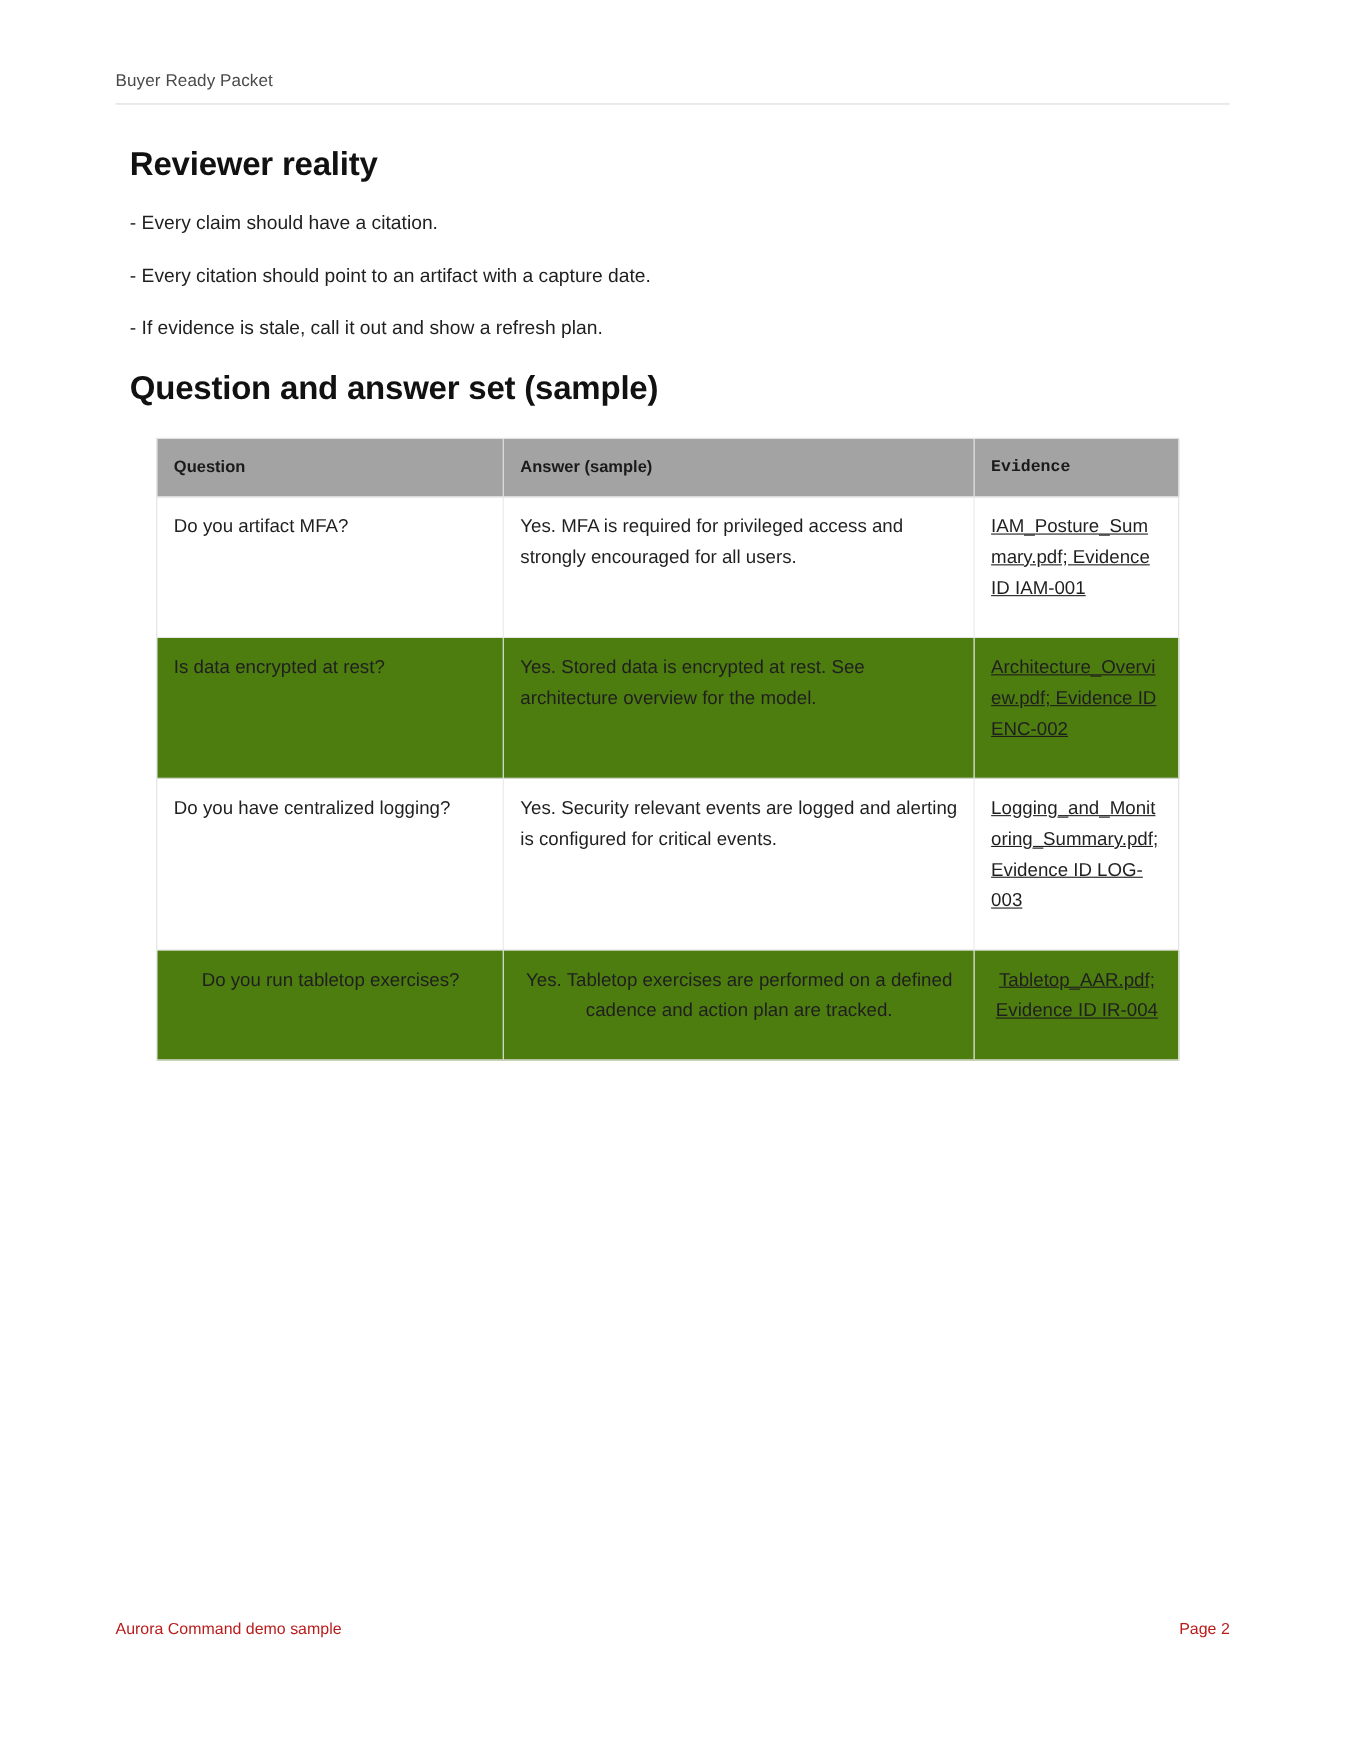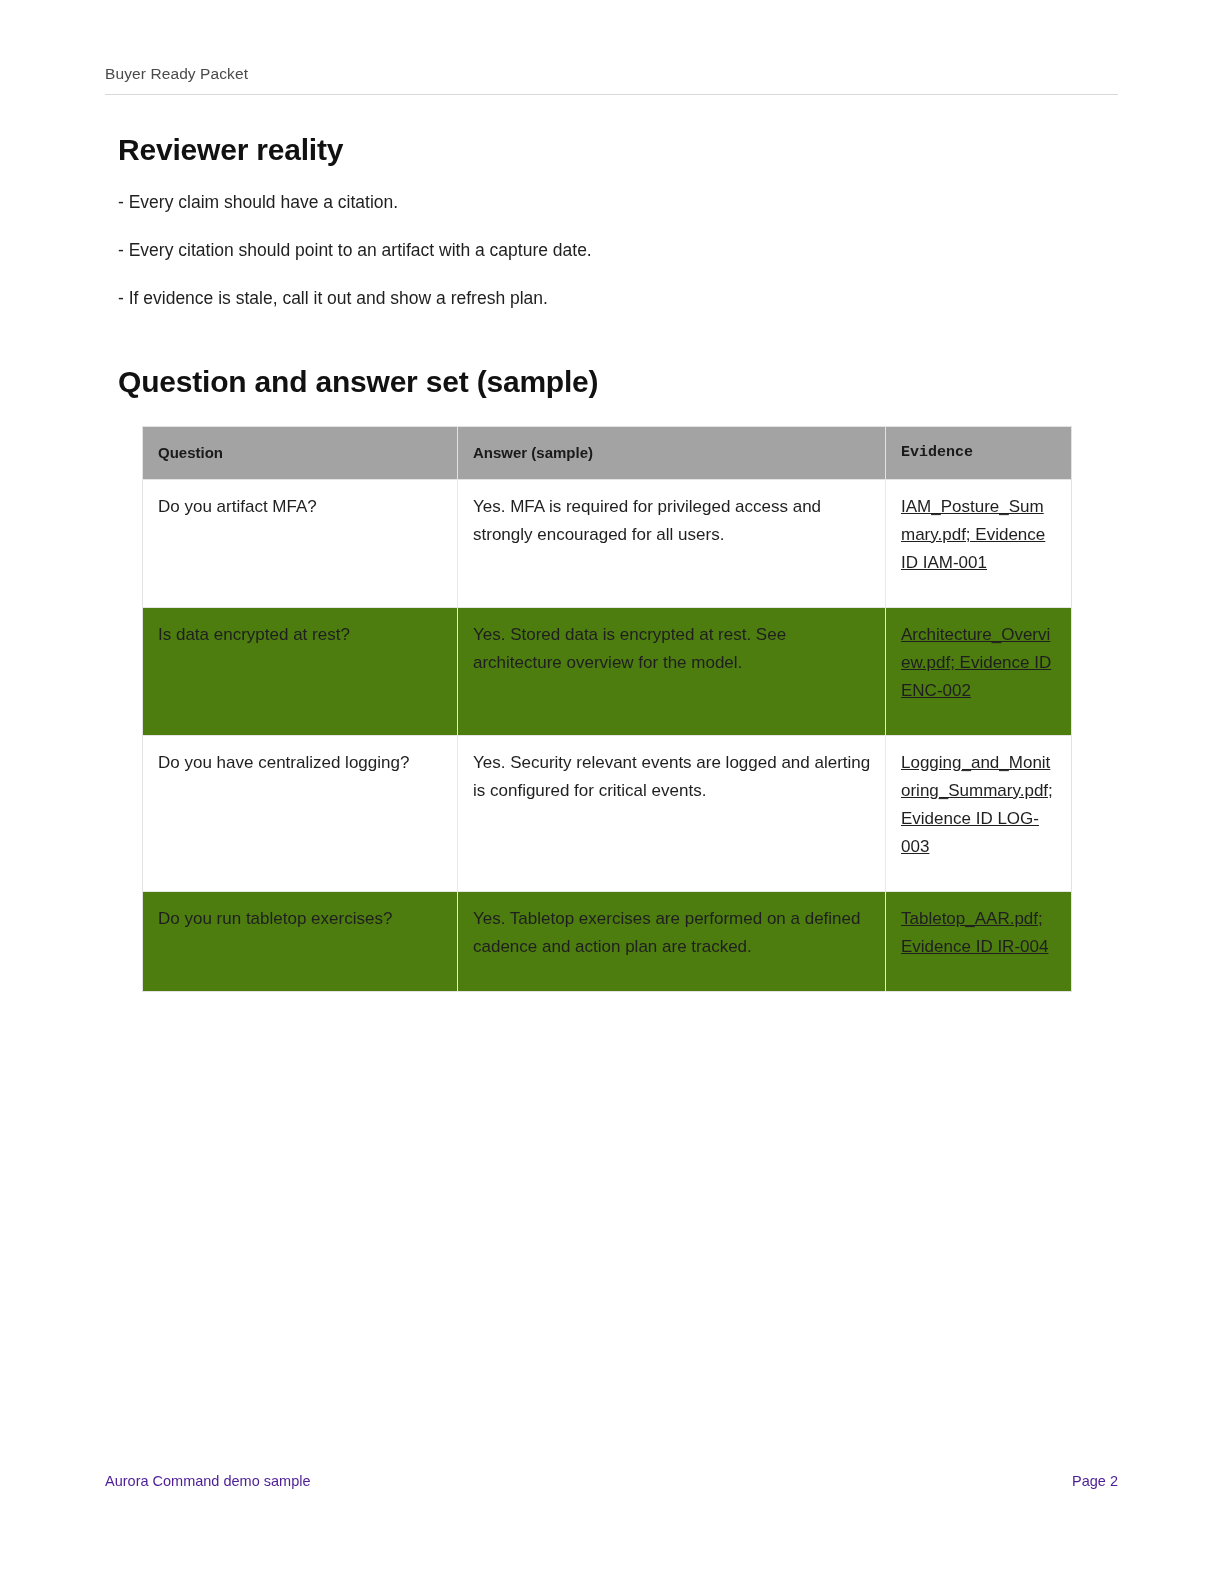--- a/index.html
+++ b/index.html
@@ -51,21 +51,21 @@
   h1.section-title {
     margin: 0 0 22px 0;
     font-size: 30px;
     line-height: 36px;
     font-weight: bold;
     color: #111111;
     letter-spacing: -0.2px;
   }
 
   h1.section-title.second {
-    margin-top: 54px;
+    margin-top: 26px;
     margin-bottom: 26px;
   }
 
   p.para {
     margin: 0 0 24px 0;
     font-size: 17.5px;
     line-height: 24px;
     color: #1f1f1f;
   }
   p.para:last-of-type {
@@ -114,20 +114,21 @@
     border-bottom: 1px solid #e6e6e6;
     overflow-wrap: break-word;
     word-break: break-word;
   }
   table.qa-table tbody td:last-child {
     border-right: none;
     text-decoration: underline;
   }
   table.qa-table tbody tr:last-child td {
     border-bottom: none;
+    text-align: center;
   }
   table.qa-table tbody tr.alt td {
     background: #4d7c0f;
   }
 
   td.cell-evidence {
     font-size: 16.5px;
     line-height: 28px;
   }
 
@@ -135,21 +136,21 @@
   .running-footer {
     position: absolute;
     left: 105px;
     width: 1013px;
     top: 1472px;
     display: flex;
     justify-content: space-between;
     align-items: baseline;
     font-size: 14.5px;
     line-height: 18px;
-    color: #4c1d95;
+    color: #b91c1c;
   }
 </style>
 </head>
 <body>
 
 <div class="page">
 
   <div class="running-header">
     <div class="running-header-title">Buyer Ready Packet</div>
   </div>

